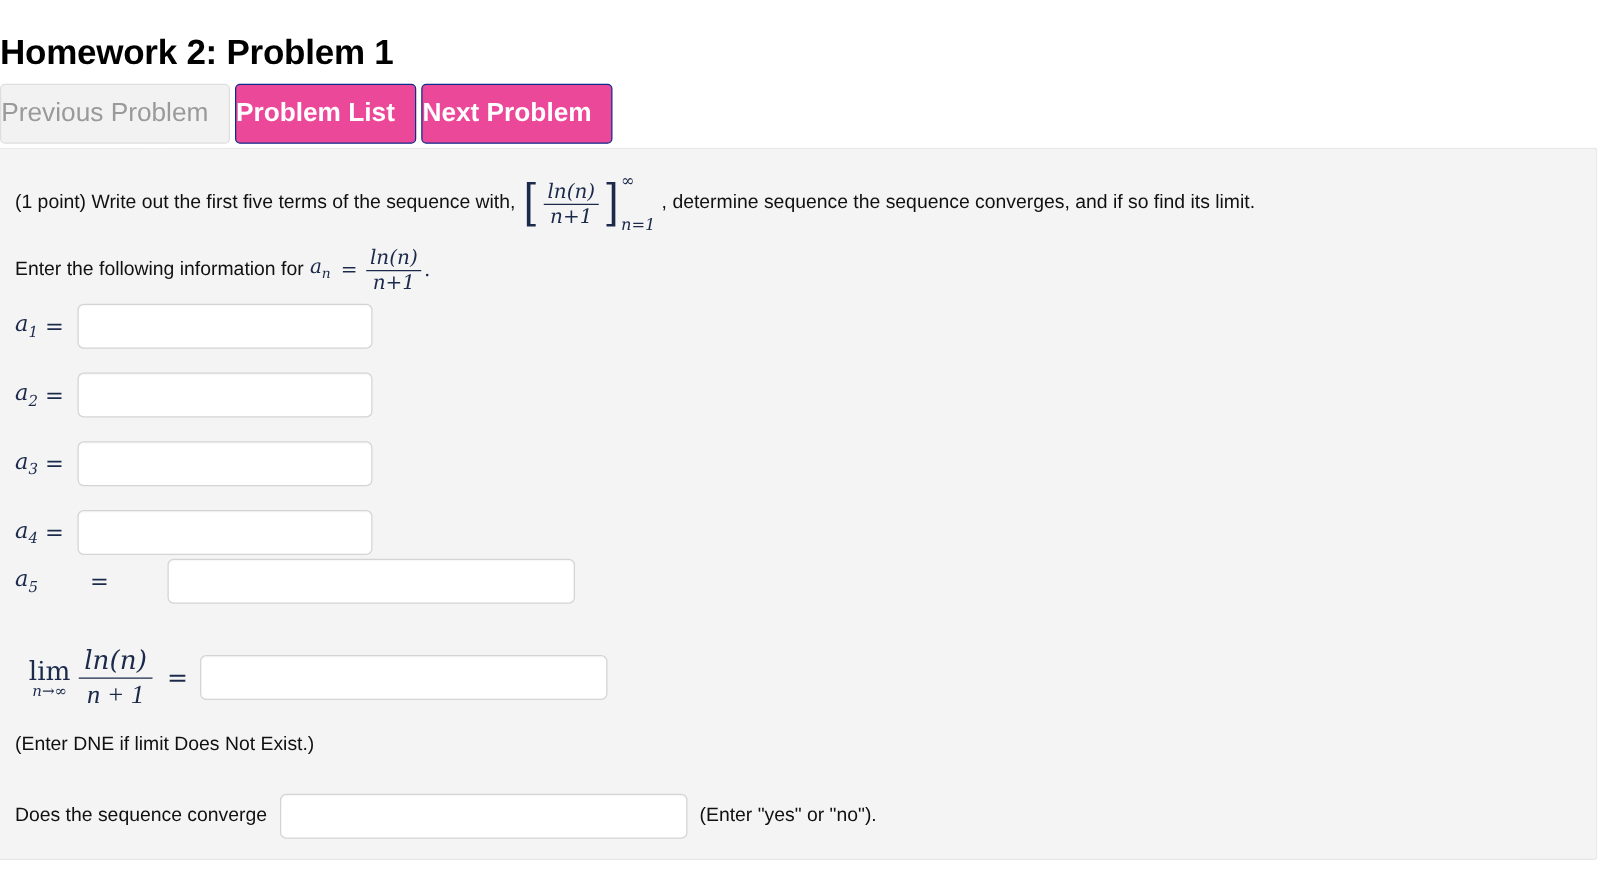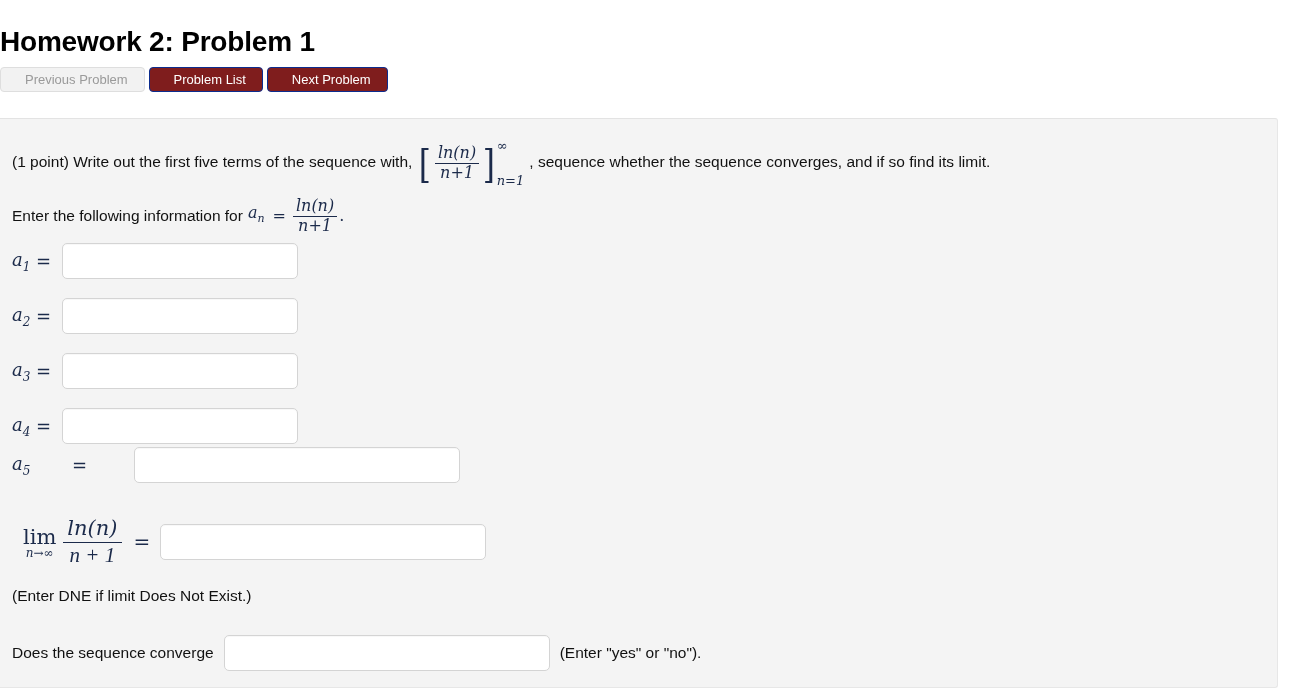--- a/index.html
+++ b/index.html
@@ -40,45 +40,45 @@
     position: absolute;
     left: 0px;
     top: 67px;
     display: flex;
     gap: 4px;
     align-items: flex-start;
   }
 
   .btn {
     font-family: "Liberation Sans", sans-serif;
-    font-size: 13px;
+    font-size: 21px;
     line-height: 1;
-    padding: 10px 16px 11px 24px;
+    padding: 10px 16px 11px 0;
     border-radius: 4px;
     border: 1px solid transparent;
     box-sizing: border-box;
-    height: 25px;
+    height: 48px;
     display: inline-flex;
     align-items: center;
     justify-content: center;
     white-space: nowrap;
     cursor: pointer;
     user-select: none;
   }
   .btn-disabled {
     background: #f2f2f2;
     border-color: #dedede;
     color: #9a9a9a;
     cursor: default;
   }
   .btn-primary {
-    background: #7f1d1d;
+    background: #ec4899;
     border-color: #0c2c8e;
     color: #ffffff;
-    font-weight: normal;
+    font-weight: bold;
   }
 
   
   .content-panel {
     position: absolute;
     left: 0px;
     top: 118px;
     width: 1278px;
     height: 570px;
     background: #f4f4f4;
@@ -342,21 +342,21 @@
           <span class="frac math">
             <span class="num mi">ln(n)</span>
             <span class="den mi">n+1</span>
           </span>
           <span class="brk">]</span>
           <span class="seq-scripts">
             <span class="sup-inf">∞</span>
             <span class="sub-n1">n=1</span>
           </span>
         </span>
-        <span class="plain">, sequence whether the sequence converges, and if so find its limit.</span>
+        <span class="plain">, determine sequence the sequence converges, and if so find its limit.</span>
       </div>
 
       <div class="stmt-line" id="enter-info-line">
         <span class="plain">Enter the following information for</span>
         <span class="an-label"><span>a</span><span class="sub">n</span></span>
         <span class="eq">=</span>
         <span class="frac math">
           <span class="num mi">ln(n)</span>
           <span class="den mi">n+1</span>
         </span>

